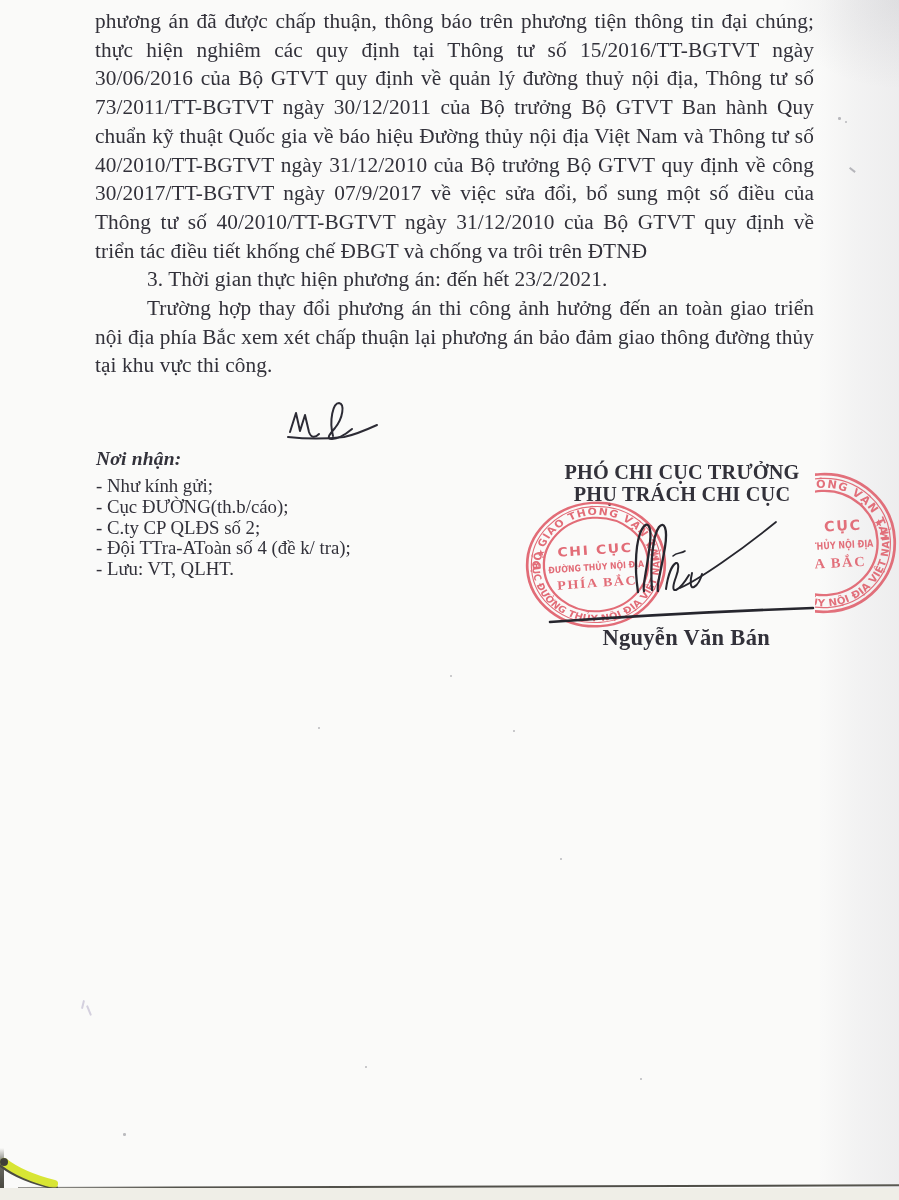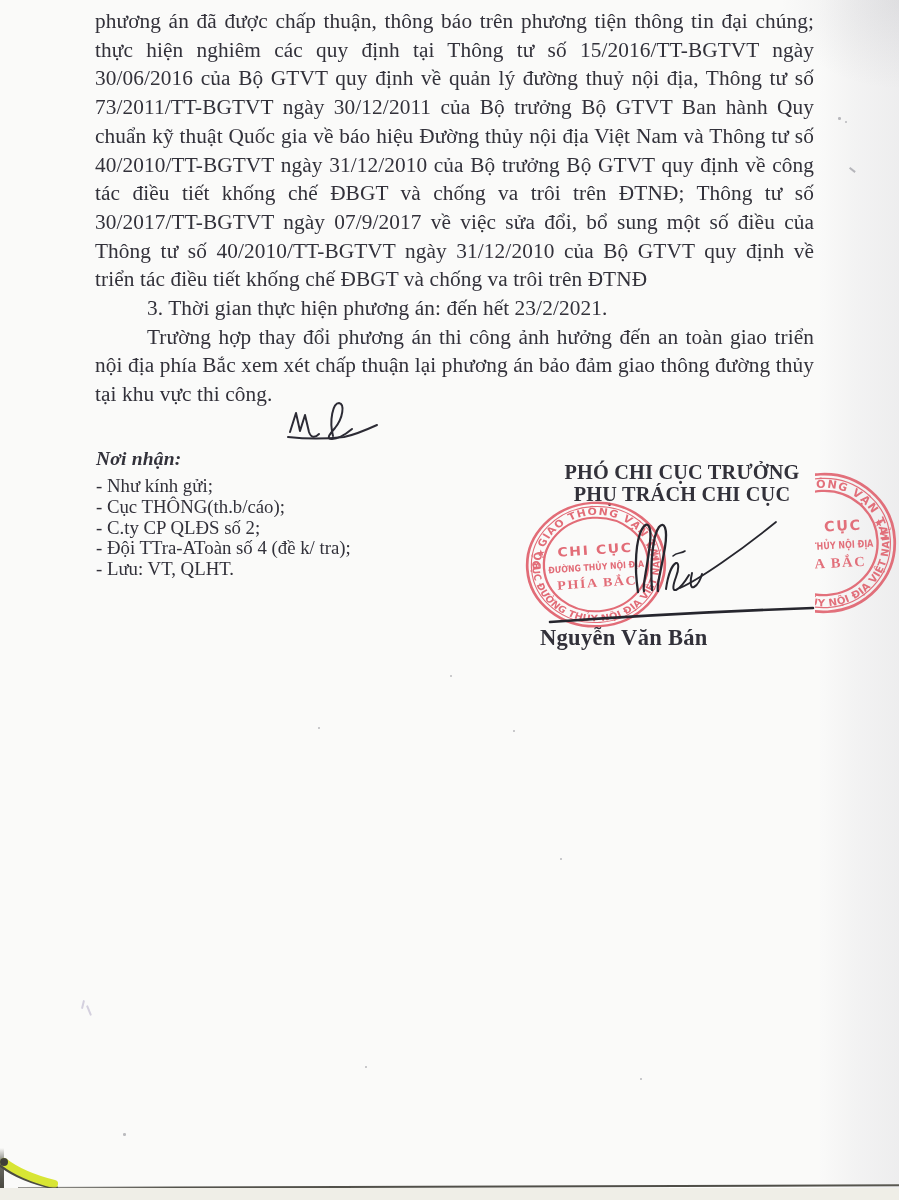--- a/index.html
+++ b/index.html
@@ -26,21 +26,21 @@
   .bl.i{text-indent:52px;}
 
   
   .recipients{position:absolute;left:96px;top:448px;}
   .recipients-heading{font-size:19.5px;font-weight:bold;font-style:italic;letter-spacing:0.2px;}
   .recipients-list{margin-top:6px;font-size:18.8px;line-height:20.8px;}
 
   
   .sig-title{position:absolute;left:552px;top:461px;width:260px;text-align:center;
     font-size:20.3px;font-weight:bold;line-height:22px;letter-spacing:0.2px;}
-  .signer-name{position:absolute;left:540px;top:625px;width:230px;text-align:left;
+  .signer-name{position:absolute;left:540px;top:625px;width:230px;text-align:right;
     font-size:22.5px;font-weight:bold;letter-spacing:0.3px;}
 
   
   .stamp-svg{display:block;}
   .stamp1{position:absolute;left:523px;top:499px;transform:rotate(-4deg);}
   .stamp2-clip{position:absolute;left:815px;top:458px;width:84px;height:165px;overflow:hidden;}
   .stamp2-inner{position:absolute;left:-66px;top:12px;transform:rotate(-3deg);}
   .stamp-text{font-family:"DejaVu Sans",sans-serif;font-weight:bold;}
   .stamp-serif{font-family:"Liberation Serif",serif;font-weight:bold;}
 
@@ -64,21 +64,20 @@
   <div class="edge-strip-right"></div>
   <div class="corner-shade-tr"></div>
 
   <div class="body-text">
     <div class="bl j">phương án đã được chấp thuận, thông báo trên phương tiện thông tin đại chúng;</div>
     <div class="bl j">thực hiện nghiêm các quy định tại Thông tư số 15/2016/TT-BGTVT ngày</div>
     <div class="bl j">30/06/2016 của Bộ GTVT quy định về quản lý đường thuỷ nội địa, Thông tư số</div>
     <div class="bl j">73/2011/TT-BGTVT ngày 30/12/2011 của Bộ trưởng Bộ GTVT Ban hành Quy</div>
     <div class="bl j">chuẩn kỹ thuật Quốc gia về báo hiệu Đường thủy nội địa Việt Nam và Thông tư số</div>
     <div class="bl j">40/2010/TT-BGTVT ngày 31/12/2010 của Bộ trưởng Bộ GTVT quy định về công</div>
-    <div class="bl j">tác điều tiết khống chế ĐBGT và chống va trôi trên ĐTNĐ; Thông tư số</div>
     <div class="bl j">30/2017/TT-BGTVT ngày 07/9/2017 về việc sửa đổi, bổ sung một số điều của</div>
     <div class="bl j">Thông tư số 40/2010/TT-BGTVT ngày 31/12/2010 của Bộ GTVT quy định về</div>
     <div class="bl">triển tác điều tiết khống chế ĐBGT và chống va trôi trên ĐTNĐ</div>
     <div class="bl i">3. Thời gian thực hiện phương án: đến hết 23/2/2021.</div>
     <div class="bl i j">Trường hợp thay đổi phương án thi công  ảnh hưởng đến an toàn giao triển</div>
     <div class="bl j">nội địa phía Bắc xem xét chấp thuận lại phương án bảo đảm giao thông đường thủy</div>
     <div class="bl">tại khu vực thi công.</div>
   </div>
 
   <svg class="para-squiggle" width="95" height="48" viewBox="0 0 95 48">
@@ -86,21 +85,21 @@
       <path d="M4,34 L10,15 L14,33 L19,17 L23,34 C25,40 29,40 33,36"></path>
       <path d="M47,38 C43,22 47,5 53,5 C59,6 57,20 49,30 C43,37 40,41 46,41 C53,41 60,36 66,31"></path>
       <path d="M2,39 C20,41 40,41 58,39 C68,37 80,32 91,27"></path>
     </g>
   </svg>
 
   <div class="recipients">
     <div class="recipients-heading">Nơi nhận:</div>
     <div class="recipients-list">
       <div>- Như  kính gửi;</div>
-      <div>- Cục THÔNG(th.b/cáo);</div>
+      <div>- Cục ĐƯỜNG(th.b/cáo);</div>
       <div>- C.ty CP QLĐS số 2;</div>
       <div>- Đội TTra-AToàn số 4 (đề k/ tra);</div>
       <div>- Lưu: VT, QLHT.</div>
     </div>
   </div>
 
   <div class="sig-title">
     <div>PHÓ CHI CỤC TRƯỞNG</div>
     <div>PHỤ TRÁCH CHI CỤC</div>
   </div>

